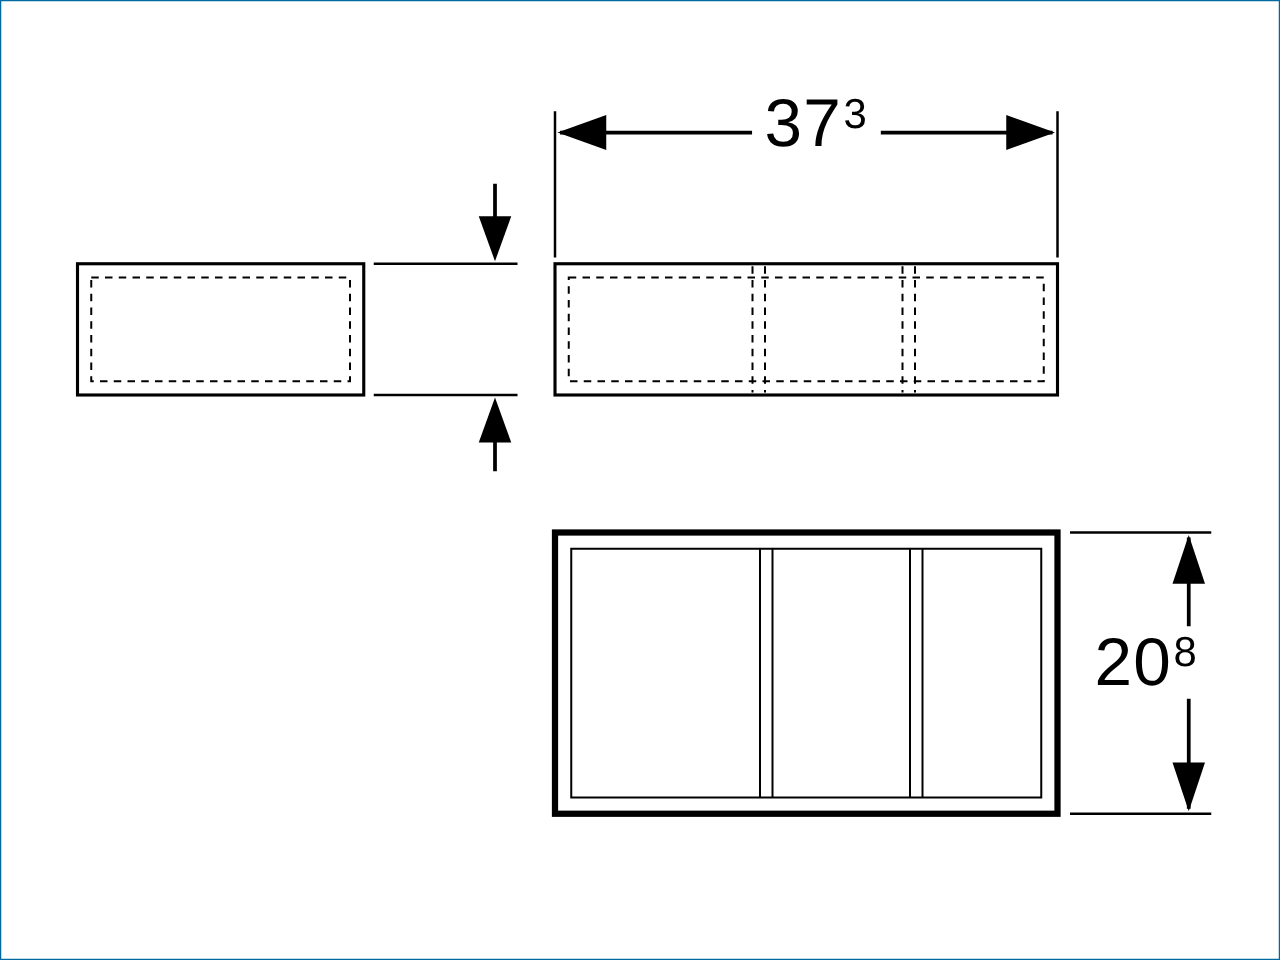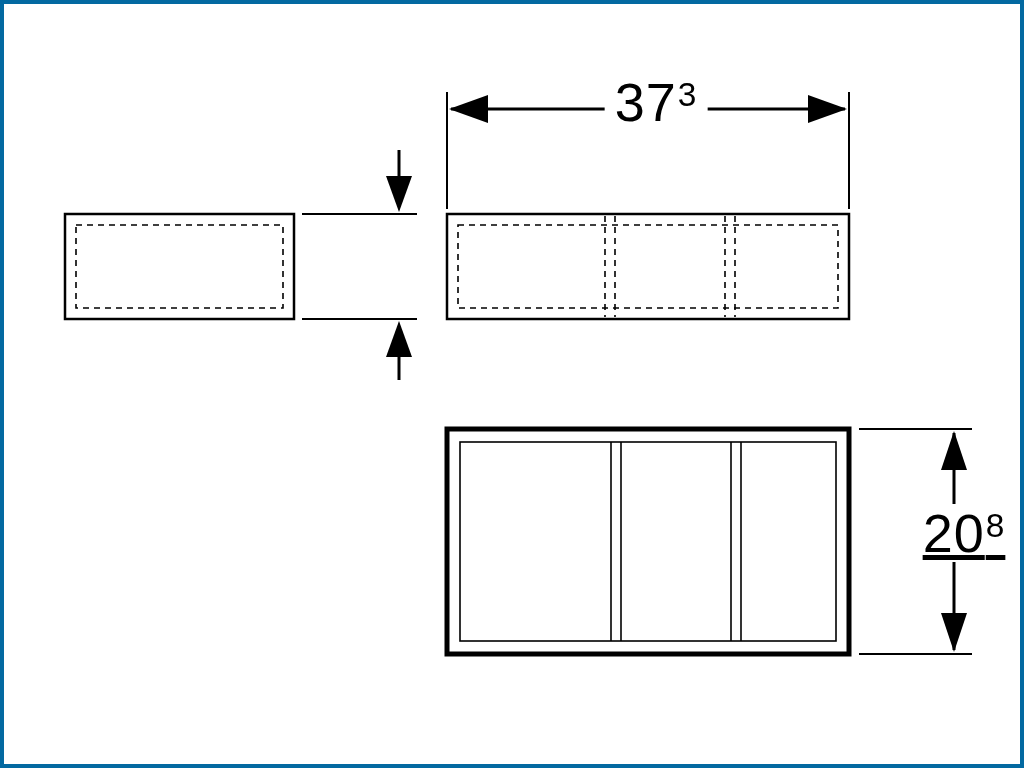--- a/index.html
+++ b/index.html
@@ -6,21 +6,21 @@
     margin: 0;
     padding: 0;
     background: #ffffff;
     font-family: "Liberation Sans", sans-serif;
   }
   .canvas {
     position: relative;
     width: 1024px;
     height: 768px;
     background: #ffffff;
-    border: 4px solid #0369a1;
+    border: 1px solid #0369a1;
     box-sizing: border-box;
     overflow: hidden;
   }
   .drawing-svg {
     position: absolute;
     left: 0;
     top: 0;
     width: 1024px;
     height: 768px;
   }
@@ -37,21 +37,21 @@
   }
   .dim-label .sup {
     font-size: 0.62em;
     position: relative;
     top: -0.45em;
     line-height: 0;
     margin-left: 1px;
   }
   .width-label  { left: 652px; top: 98px;  }
   .height-label { left: 394px; top: 402px; }
-  .depth-label  { left: 960px; top: 529px; text-decoration: underline; }
+  .depth-label  { left: 916px; top: 529px; }
 </style>
 </head>
 <body>
 
 <div class="canvas">
 
   <svg class="drawing-svg" viewBox="0 0 1024 768" fill="none" stroke="#000000">
 
     <g>
       <line x1="443" y1="88" x2="443" y2="205" stroke-width="2"></line>

